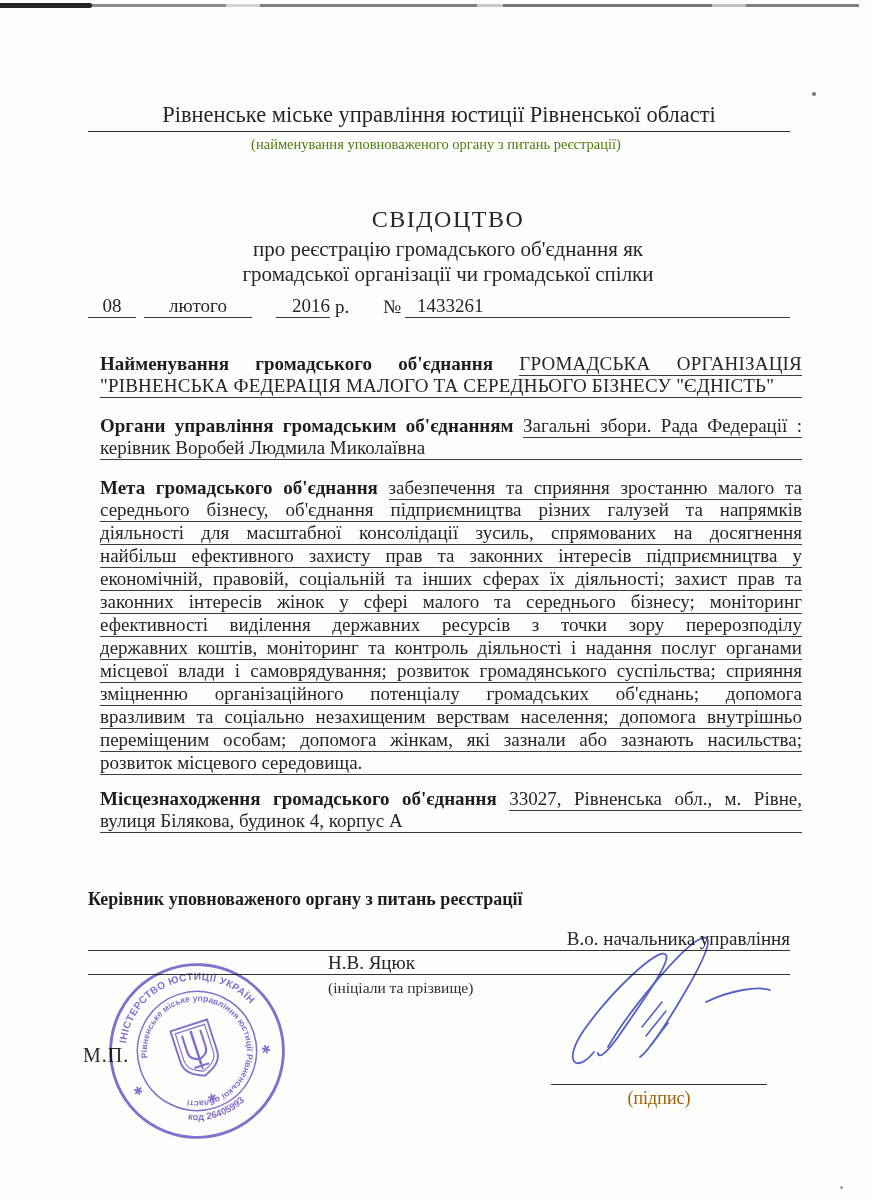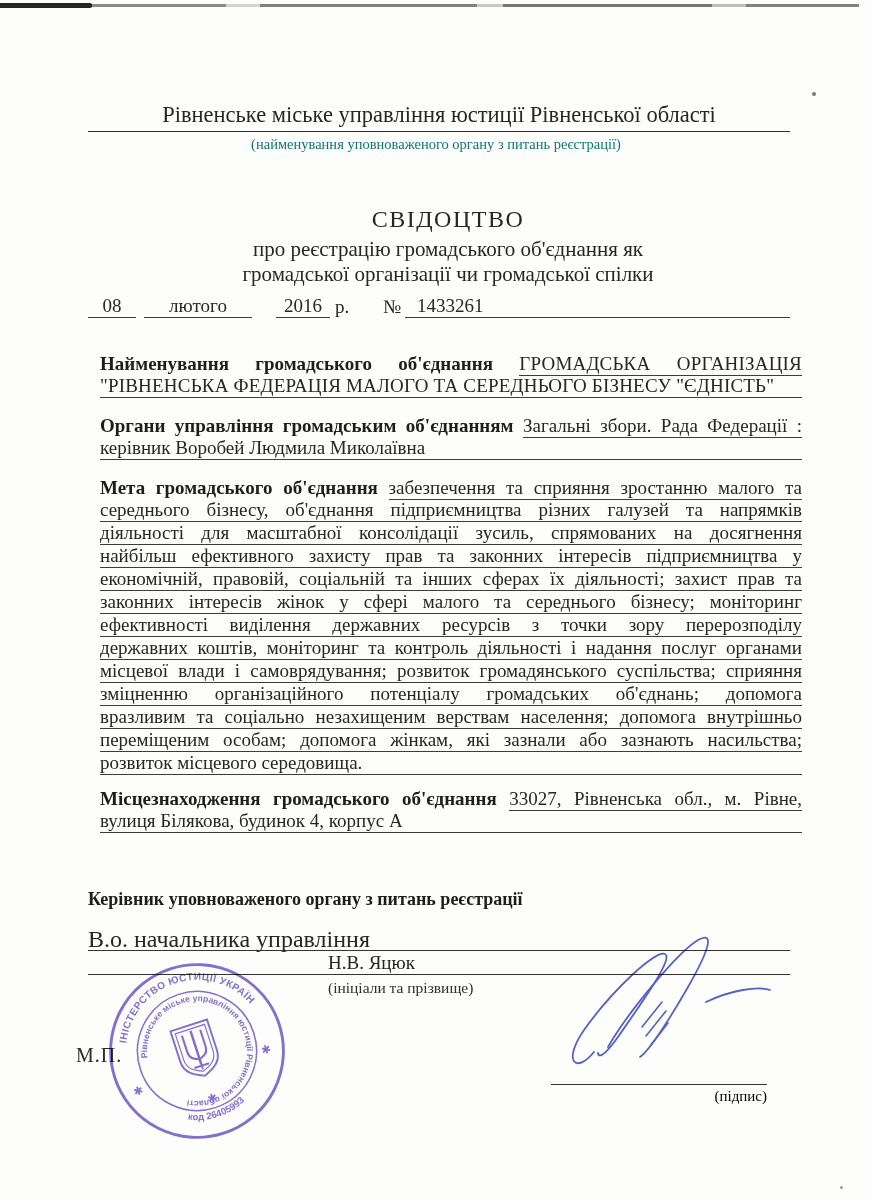--- a/index.html
+++ b/index.html
@@ -13,61 +13,61 @@
     background:linear-gradient(to right,#2e2e2e 0 10%,rgba(45,45,45,.55) 10% 26%,rgba(45,45,45,.2) 26% 30%,
       rgba(45,45,45,.6) 30% 55%,rgba(45,45,45,.25) 55% 58%,rgba(45,45,45,.65) 58% 82%,
       rgba(45,45,45,.3) 82% 86%,rgba(45,45,45,.6) 86% 99%,transparent 99%);}
   .edge-thick{position:absolute; top:3px; left:0; width:92px; height:5px; background:#262626; border-radius:0 2px 2px 0;}
   .dot-tr{position:absolute; left:812px; top:92px; width:4px; height:4px; border-radius:50%; background:#555; opacity:.8;}
   .dot-br{position:absolute; left:840px; top:1186px; width:3px; height:3px; border-radius:50%; background:#999;}
 
   
   .hdr{position:absolute; top:102px; left:88px; width:702px; border-bottom:1.6px solid #2f2f2f;
        text-align:center; font-size:22.5px; padding-bottom:3px;}
-  .hdr-cap{position:absolute; top:136px; left:0; width:100%; text-align:center; font-size:14.5px; color:#0f766e;}
+  .hdr-cap{position:absolute; top:136px; left:0; width:100%; text-align:center; font-size:14.5px; color:#4d7c0f;}
 
   
   .title{position:absolute; top:206px; left:0; width:100%; text-align:center;padding-left:12px;}
   .title .t1{font-size:24px; letter-spacing:1.5px; margin-bottom:4px;}
   .title .t2,.title .t3{font-size:21px; line-height:25px;}
 
   
   .date-row{position:absolute; top:292px; left:88px; width:702px; display:flex; align-items:flex-end; font-size:19px; height:26px;}
   .u{border-bottom:1.3px solid #3c3c3c;}
   .d-day{width:48px; text-align:center;}
   .d-sp1{width:8px;} .d-sp2{width:24px;} .d-sp3{width:20px;}
   .d-month{width:108px; text-align:center;}
-  .d-year{width:54px; text-align:center;}
+  .d-year{width:54px; text-align:right;}
   .d-suffix{width:28px; padding-left:5px;}
   .d-no{width:22px;}
   .d-numwrap{flex:1; border-bottom:1.3px solid #3c3c3c; padding-left:12px;}
 
   
   .sec{position:absolute; left:100px; width:702px; font-size:19px;}
   .line{line-height:22px; height:22px;}
   .fline{text-align:justify; text-align-last:justify;}
   .fline .lbl{font-weight:bold; color:#1d1d1d;}
   .fline .val{border-bottom:1.3px solid #3c3c3c; padding-bottom:.5px;}
   .rline{border-bottom:1.3px solid #3c3c3c; white-space:nowrap;}
   .just .rline{text-align:justify; text-align-last:justify; white-space:normal;}
   .sec-name{top:353px;} .sec-gov{top:415px;} .sec-purpose{top:477px;} .sec-loc{top:788px;}
   .caps{letter-spacing:.2px;}
 
   
   .sign-heading{position:absolute; top:889px; left:88px; width:702px; font-size:18px; font-weight:bold; color:#1d1d1d;}
   .pos-line{position:absolute; top:928px; left:88px; width:702px; height:22px; line-height:22px;
-            border-bottom:1.4px solid #333; text-align:left; font-size:24px;font-family:Liberation Serif, serif;}
+            border-bottom:1.4px solid #333; text-align:right; font-size:19px;font-family:Liberation Serif, serif;}
   .name-line{position:absolute; top:952px; left:88px; width:702px; height:22px; line-height:22px;
             border-bottom:1.4px solid #333; padding-left:0; font-size:19px;}
   .name-line span{display:inline-block; margin-left:240px;}
   .init-cap{position:absolute; top:979px; left:88px; width:702px; font-size:15.5px; color:#2e2e2e;}
   .init-cap span{display:inline-block; margin-left:240px;text-align:right;}
   .sig-line{position:absolute; top:1084px; left:551px; width:216px; border-top:1.4px solid #333;}
-  .sig-cap{text-align:right; font-size:15px; padding-top:3px; color:#000000;}
-  .mp{position:absolute; left:76px; top:1044px; font-size:20px; letter-spacing:1px; color:#2b2b2b;}
+  .sig-cap{text-align:center; font-size:18px; padding-top:3px; color:#a16207;}
+  .mp{position:absolute; left:83px; top:1044px; font-size:20px; letter-spacing:1px; color:#2b2b2b;}
 
   .stamp{position:absolute; left:99px; top:955px; width:196px; height:192px; mix-blend-mode:multiply; opacity:.95;}
   .signature{position:absolute; left:546px; top:930px; width:254px; height:168px; mix-blend-mode:multiply;}
 </style>
 </head>
 <body>
 
 <div class="page">
 
   <div class="edge-line"></div>

